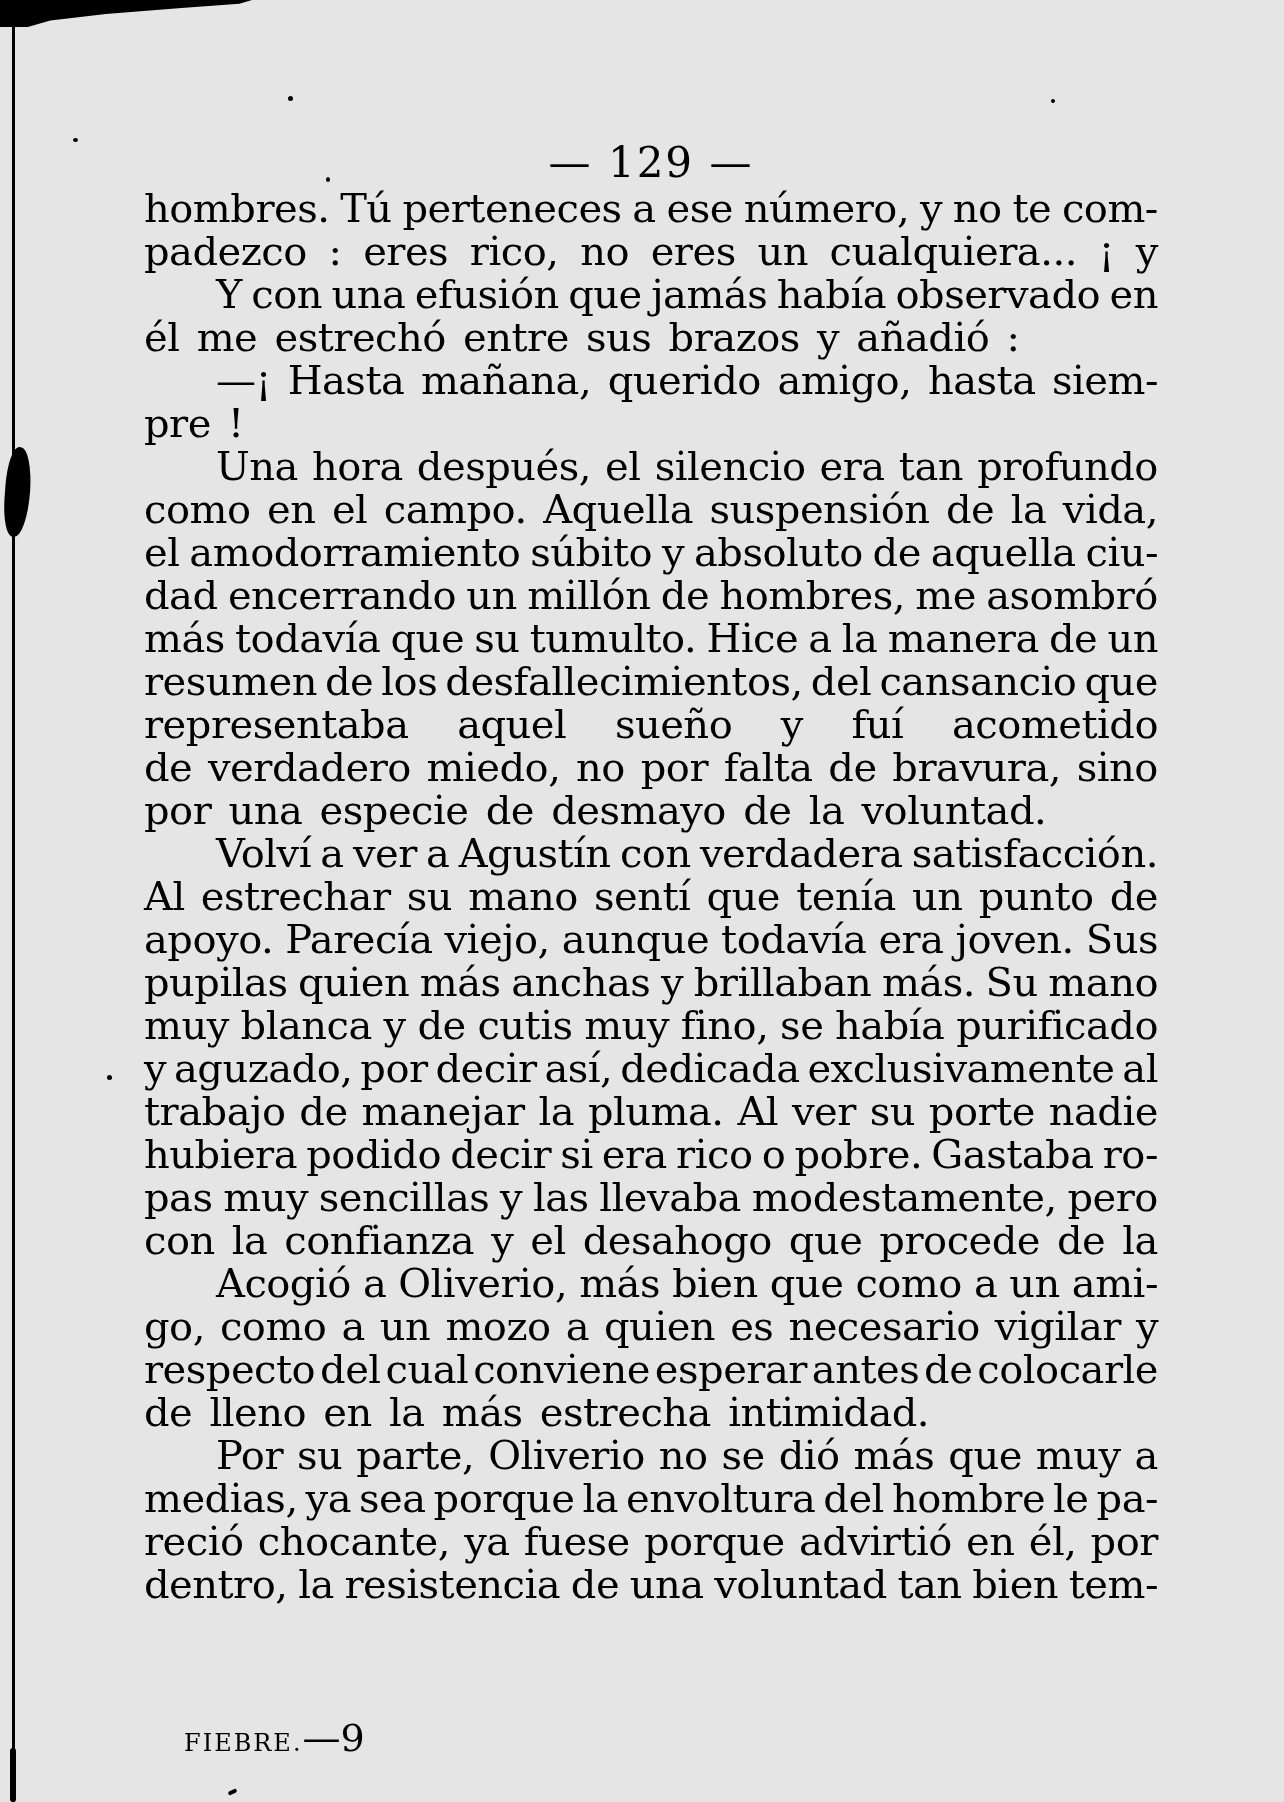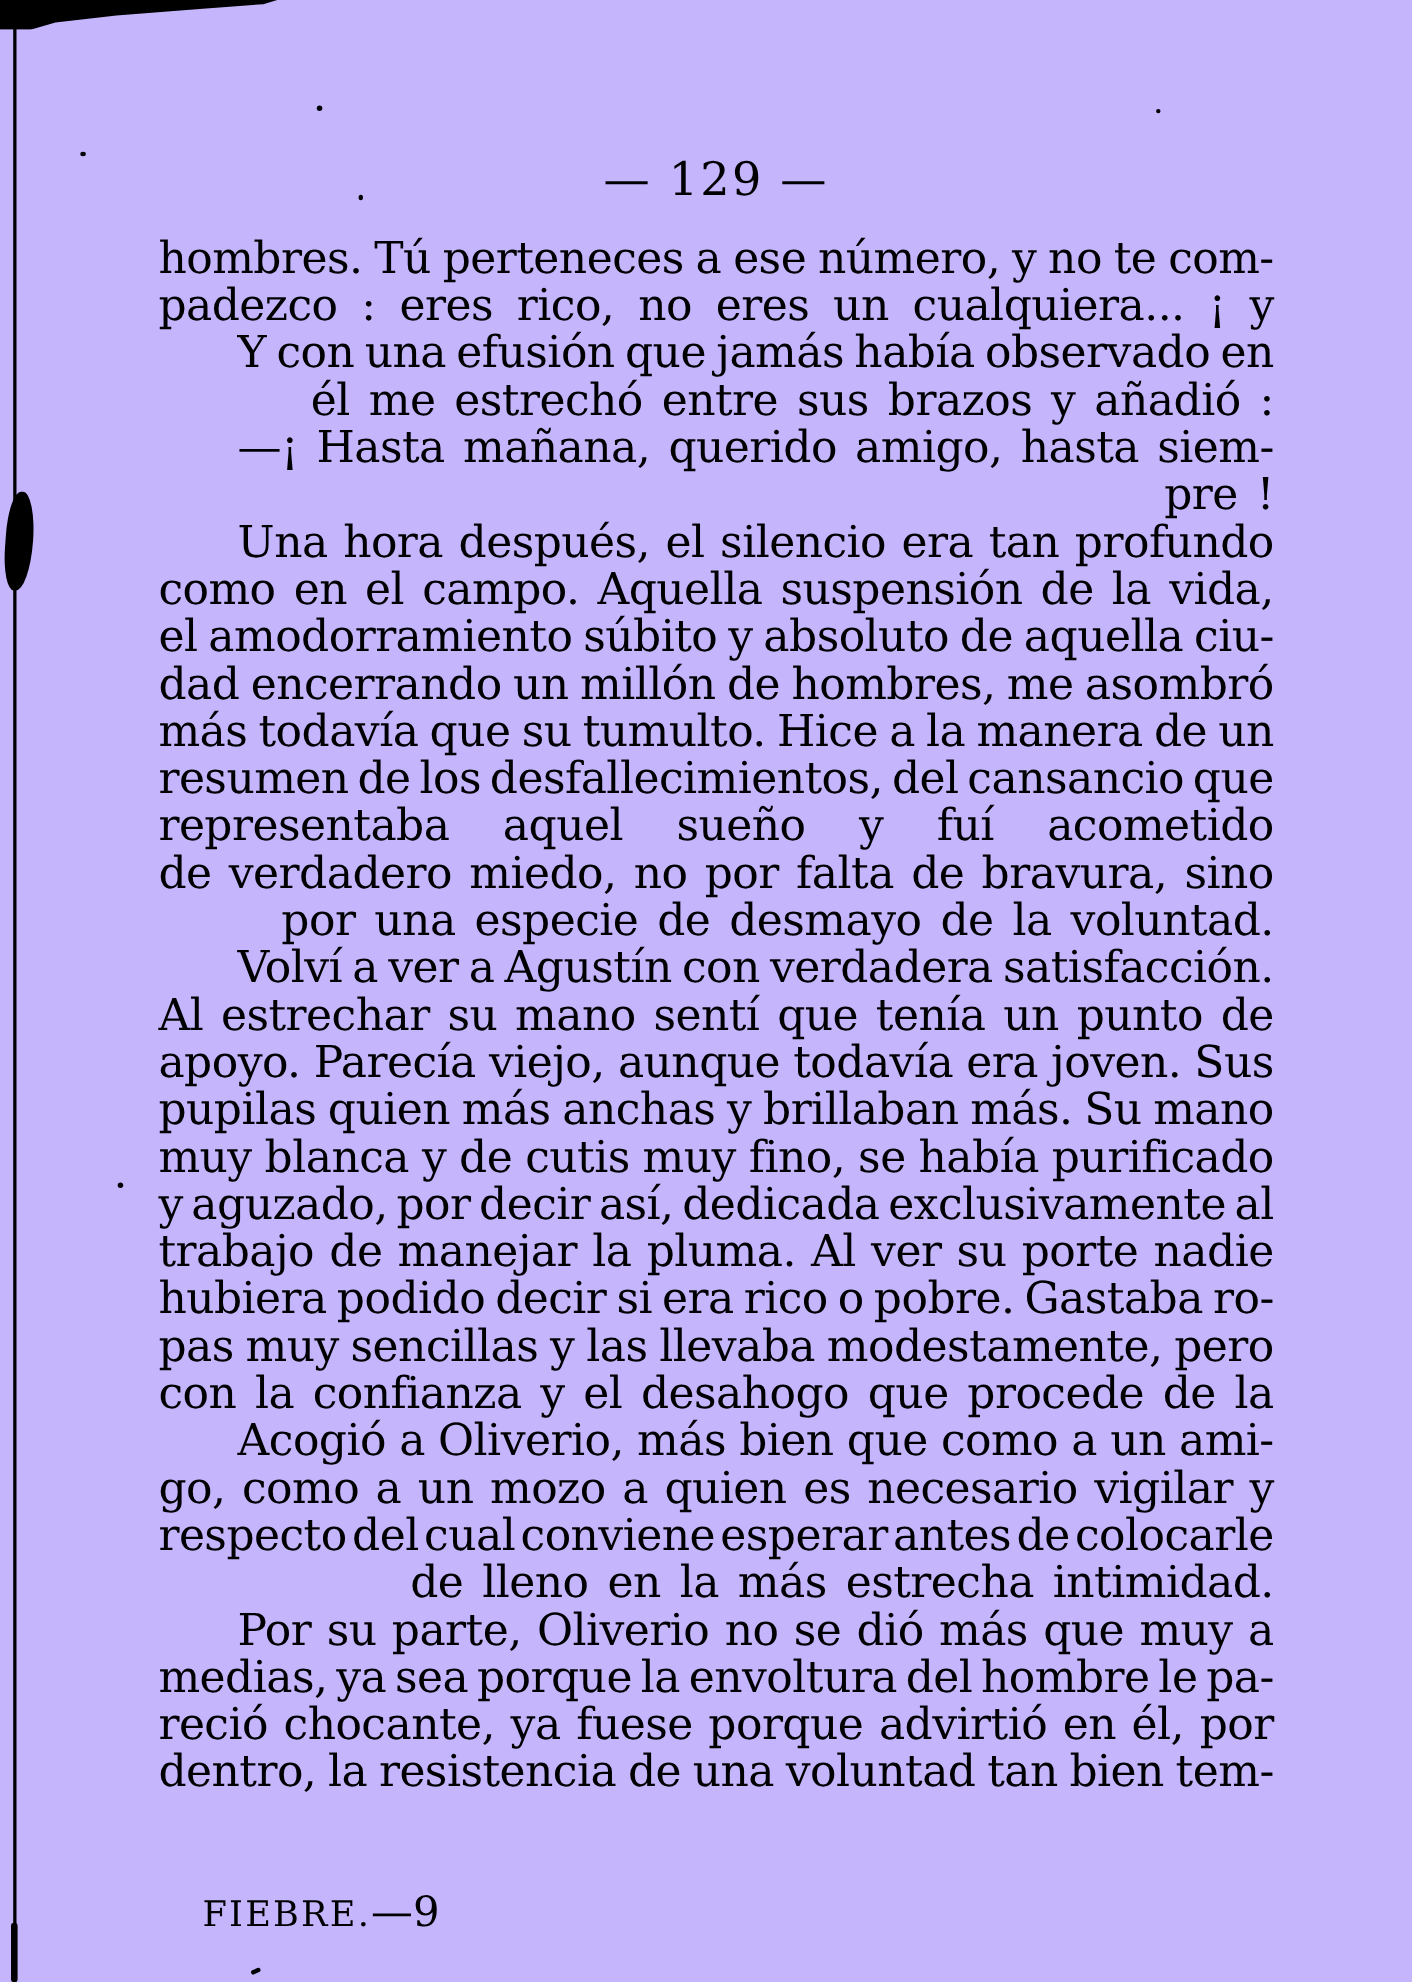--- a/index.html
+++ b/index.html
@@ -3,21 +3,21 @@
 <meta charset="utf-8">
 <style>
   * { margin: 0; padding: 0; box-sizing: border-box; }
   html, body { background: #ffffff; }
   body { width: 1284px; }
 
   .page {
     position: relative;
     width: 1284px;
     height: 1802px;
-    background: #c4b5fd;
+    background: #e5e5e5;
     color: #000000;
     font-family: "DejaVu Serif", serif;
     overflow: hidden;
   }
 
   
   .artifact-wedge {
     position: absolute;
     left: 0; top: 0;
     width: 252px; height: 27px;
@@ -59,39 +59,38 @@
     left: 144px; top: 141px;
     width: 1014px;
     text-align: center;
     font-size: 42px;
     line-height: 43px;
     letter-spacing: 2px;
     white-space: nowrap;
   }
   .text-block {
     position: absolute;
-    left: 144px; top: 214px;
+    left: 144px; top: 187px;
     width: 1014px;
     font-size: 40px;
     line-height: 43px;
     letter-spacing: -0.5px;
-    text-align: right;
   }
   .line { height: 43px; white-space: nowrap; }
   .line.justify { display: flex; justify-content: space-between; }
   .line.plain { word-spacing: 5px; }
   .line.indent { padding-left: 72px; }
 
   .footer {
     position: absolute;
     left: 184px; top: 1718px;
     line-height: 40px;
     white-space: nowrap;
   }
-  .footer .footer-label { font-size: 32px; letter-spacing: 2px; }
+  .footer .footer-label { font-size: 24px; letter-spacing: 2px; }
   .footer .footer-number { font-size: 38px; letter-spacing: 0; }
 </style>
 </head>
 <body>
 
 <div class="page">
 
   <div class="artifact-wedge"></div>
   <div class="artifact-left-line"></div>
   <div class="artifact-blob"></div>

